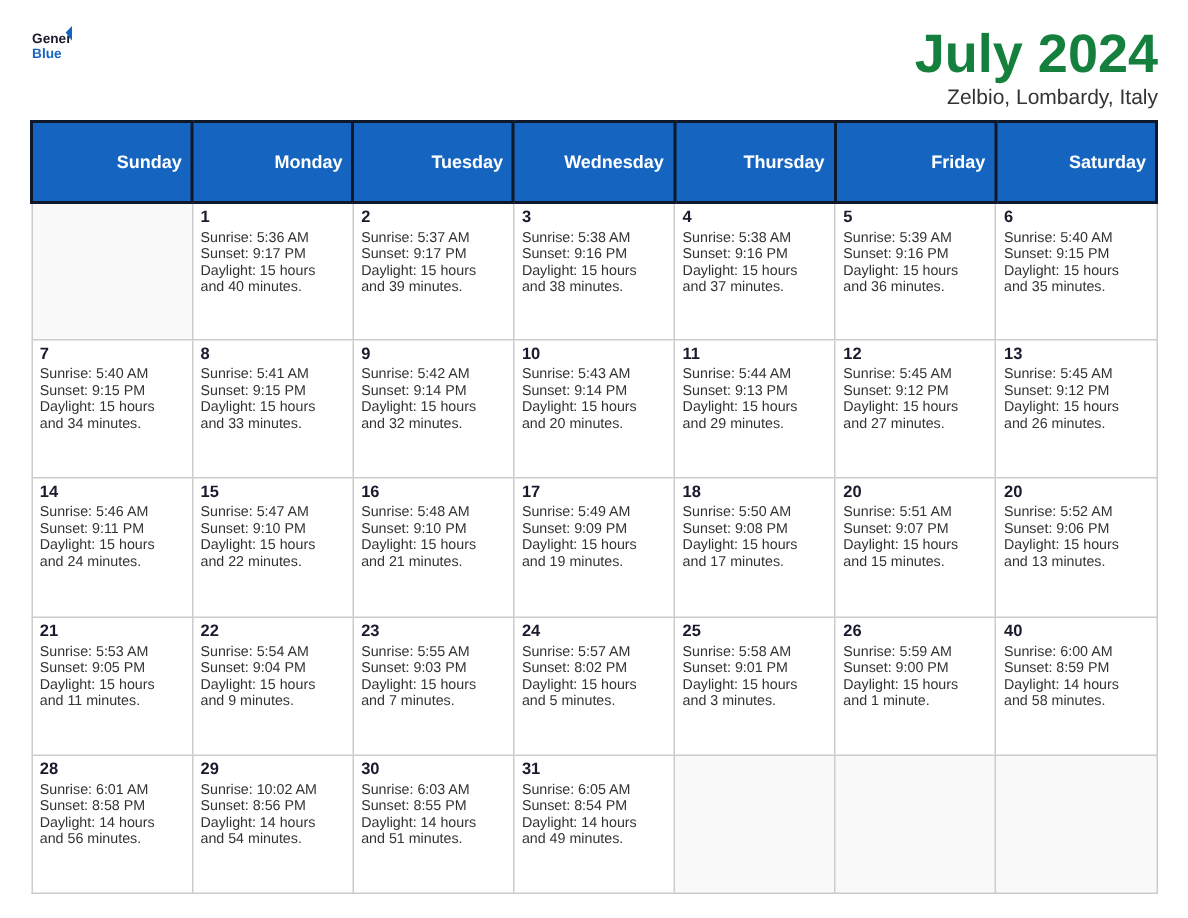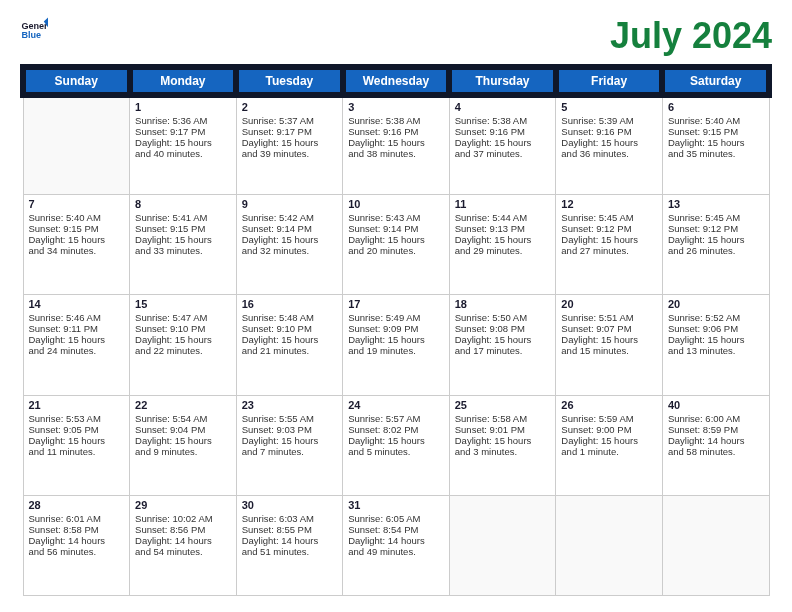--- a/index.html
+++ b/index.html
@@ -48,24 +48,24 @@
     .calendar {
       flex: 1;
       border: 1px solid #ccc;
       border-collapse: collapse;
       width: 100%;
       table-layout: fixed;
     }
     .calendar th {
       background-color: #1565c0;
       color: white;
-      text-align: center;
-      padding: 4px 6px;
+      text-align: right;
+      padding: 19px 6px;
       font-size: 12px;
-      border: 6px solid #0f172a;
+      border: 2px solid #0f172a;
     }
     .calendar td {
       border: 1px solid #ccc;
       vertical-align: top;
       padding: 3px 5px;
       font-size: 9.5px;
       color: #333;
       height: 80px;
     }
     .day-number {
@@ -86,20 +86,21 @@
   <div class="header">
     <div class="logo">
       <svg class="logo-icon" viewBox="0 0 40 40">
         <text x="2" y="18" font-size="13" font-weight="bold" fill="#1a1a2e">General</text>
         <text x="2" y="32" font-size="13" font-weight="bold" fill="#1565c0">Blue</text>
         <polygon points="34,8 40,2 40,16" fill="#1565c0"></polygon>
       </svg>
     </div>
     <div class="title-section">
       <div class="month-title">July 2024</div>
+      <div class="location">Zelbio, Lombardy, Italy</div>
     </div>
   </div>
 
   <table class="calendar">
     <thead>
       <tr id="header-row">
           <th>Sunday</th>
           <th>Monday</th>
           <th>Tuesday</th>
           <th>Wednesday</th>

